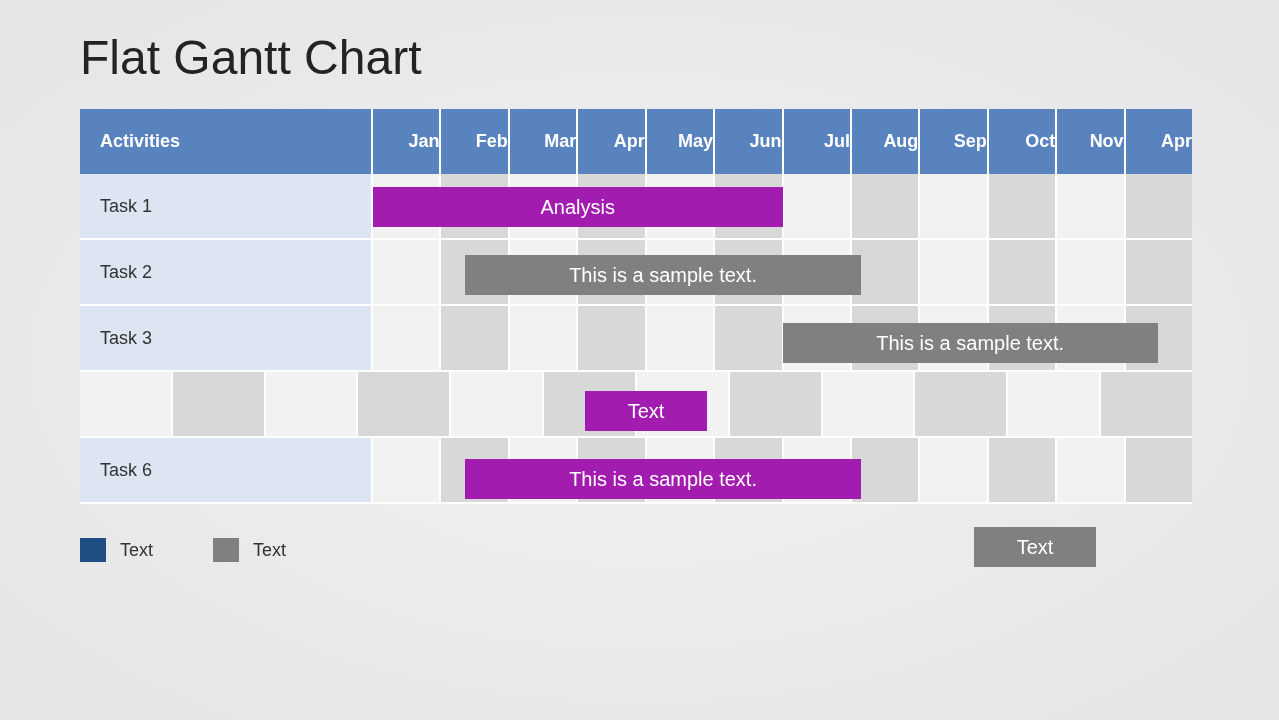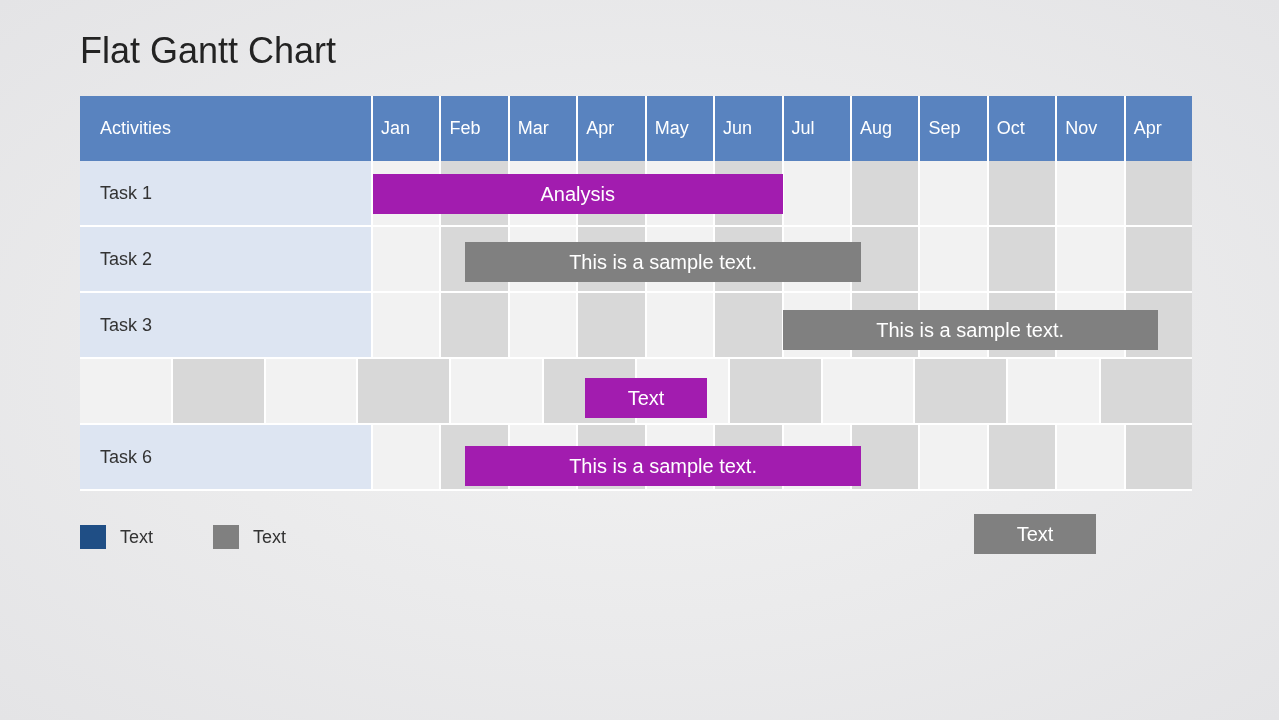--- a/index.html
+++ b/index.html
@@ -3,43 +3,44 @@
 <meta charset="utf-8">
 <style>
   * { box-sizing: border-box; margin: 0; padding: 0; }
   html, body { width: 1279px; height: 720px; }
   body {
     font-family: Arial, Helvetica, sans-serif;
     background: radial-gradient(ellipse at center, #f2f2f2 0%, #e4e4e6 100%);
     padding: 30px 80px 0 80px;
   }
   .title {
-    font-size: 36px;
+    font-size: 48px;
     color: #232323;
     font-weight: 400;
     margin-bottom: 24px;
   }
   .gantt {
     width: 1112px;
   }
   .gantt-header {
     display: flex;
     background: #5983bf;
     color: #fff;
     font-size: 18px;
+    font-weight: bold;
   }
   .gantt-header .col-activities {
     width: 293px;
     padding: 22px 0 22px 20px;
     border-right: 2px solid #fff;
   }
   .gantt-header .col-month {
     flex: 1;
-    text-align: left;
-    padding: 22px 8px;
+    text-align: right;
+    padding: 22px 0;
     border-right: 2px solid #fff;
   }
   .gantt-header .col-month:last-child { border-right: none; }
 
   .gantt-body { position: relative; text-align: center; }
   .gantt-row {
     display: flex;
     height: 66px;
     border-bottom: 2px solid #fff;
   }

